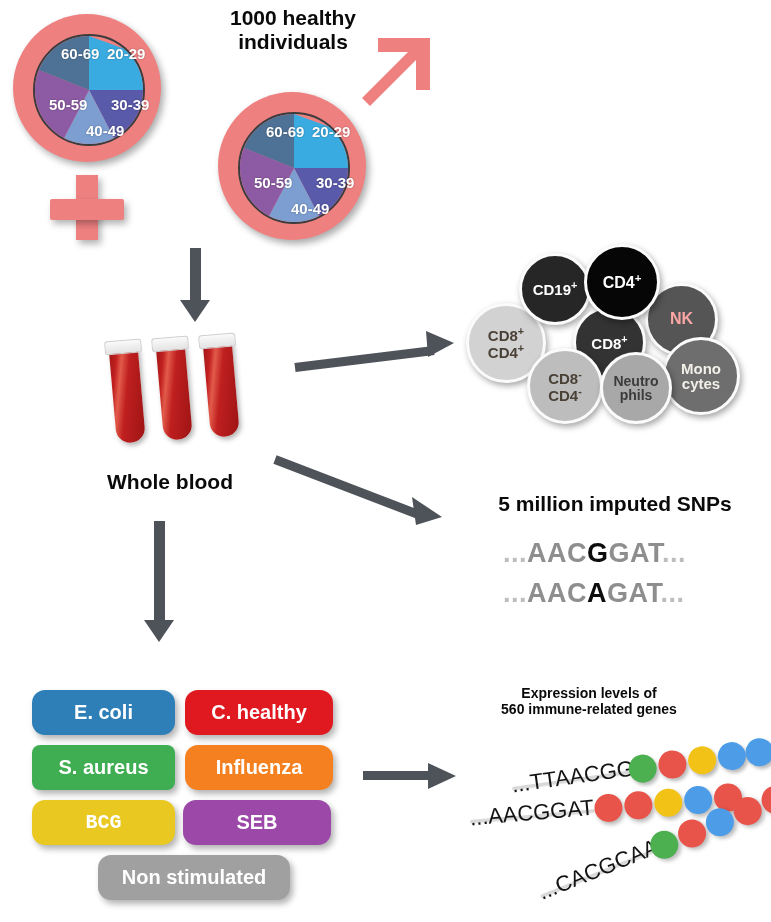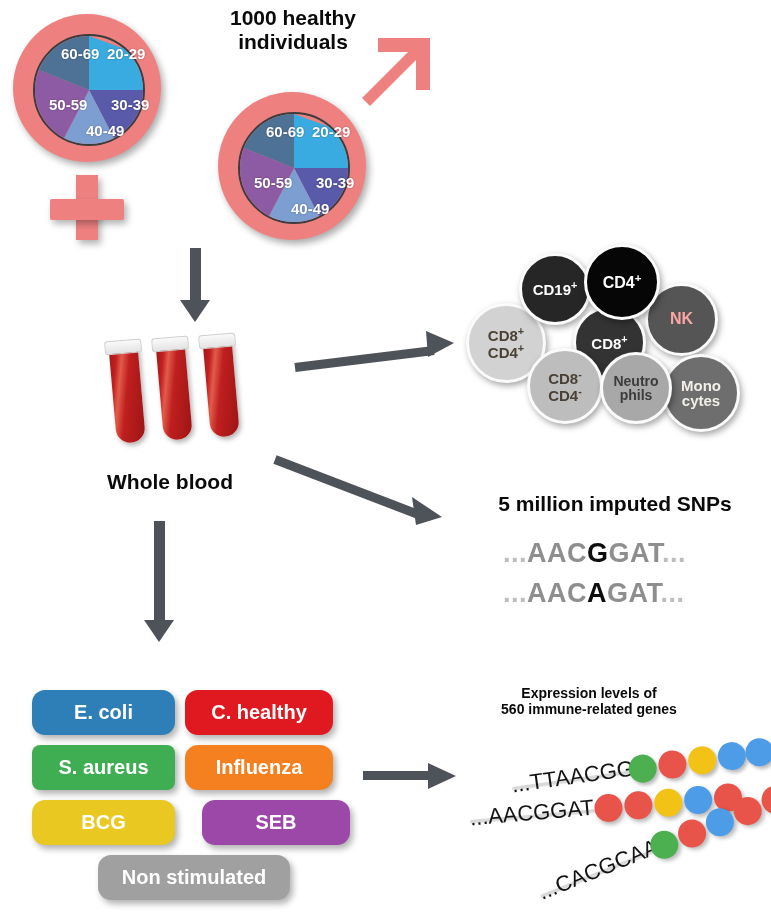--- a/index.html
+++ b/index.html
@@ -171,21 +171,21 @@
     </div>
 
     <div class="cell" style="left:645px;top:283px;width:73px;height:73px;background:#555555;color:#fca5a5;font-size:16px;z-index:3;">
       <div><span>NK</span></div>
     </div>
 
     <div class="cell" style="left:573px;top:306px;width:73px;height:73px;background:#333333;color:#ffffff;font-size:15px;z-index:4;">
       <div><span>CD8</span><span class="sup">+</span></div>
     </div>
 
-    <div class="cell" style="left:662px;top:354px;width:78px;height:78px;background:#6e6e6e;color:#f2efe9;font-size:15px;z-index:4;">
+    <div class="cell" style="left:662px;top:337px;width:78px;height:78px;background:#6e6e6e;color:#f2efe9;font-size:15px;z-index:4;">
       <div>
         <span>Mono</span><br>
         <span>cytes</span>
       </div>
     </div>
 
     <div class="cell" style="left:527px;top:348px;width:76px;height:76px;background:#bdbdbd;color:#4a4136;font-size:15px;z-index:4;">
       <div>
         <span>CD8</span><span class="sup">-</span><br>
         <span>CD4</span><span class="sup">-</span>
@@ -219,24 +219,24 @@
     </div>
     <div class="pill" style="left:185px;top:690px;width:148px;height:45px;background:#e0181f;font-size:20px;">
       <span>C. healthy</span>
     </div>
     <div class="pill" style="left:32px;top:745px;width:143px;height:45px;background:#3fae53;font-size:20px;border-radius:8px;">
       <span>S. aureus</span>
     </div>
     <div class="pill" style="left:185px;top:745px;width:148px;height:45px;background:#f58020;font-size:20px;">
       <span>Influenza</span>
     </div>
-    <div class="pill" style="left:32px;top:800px;width:143px;height:45px;background:#e8c821;font-size:20px;">
+    <div class="pill" style="left:32px;top:800px;width:143px;height:45px;background:#e8c821;font-size:20px;font-family:Liberation Mono, monospace;">
       <span>BCG</span>
     </div>
-    <div class="pill" style="left:202px;top:800px;width:148px;height:45px;background:#9b48a8;font-size:20px;">
+    <div class="pill" style="left:183px;top:800px;width:148px;height:45px;background:#9b48a8;font-size:20px;">
       <span>SEB</span>
     </div>
     <div class="pill" style="left:98px;top:855px;width:192px;height:45px;background:#a0a0a0;font-size:20px;">
       <span>Non stimulated</span>
     </div>
   </div>
 
   <div>
     <div class="arrow-line" style="left:363px;top:771px;width:67px;height:9px;"></div>
     <svg class="abs" style="left:427px;top:761px;" width="30" height="30" viewBox="0 0 30 30">

